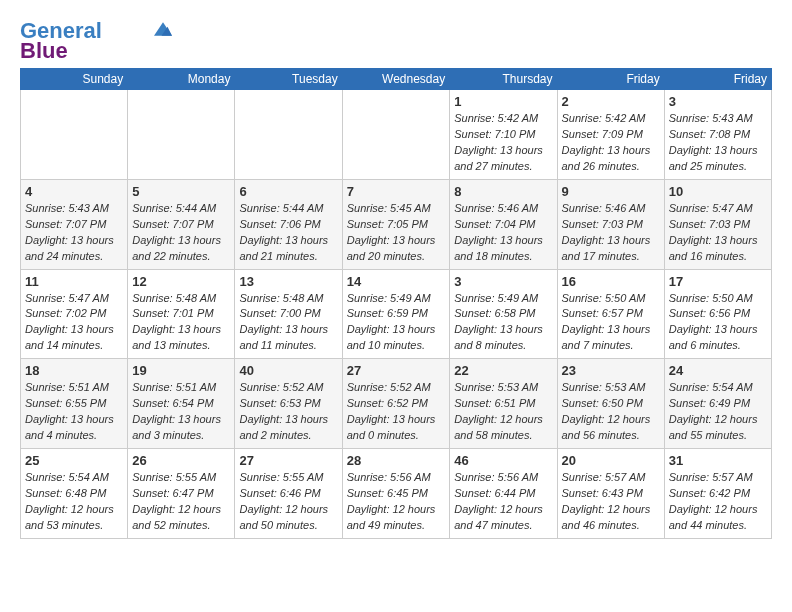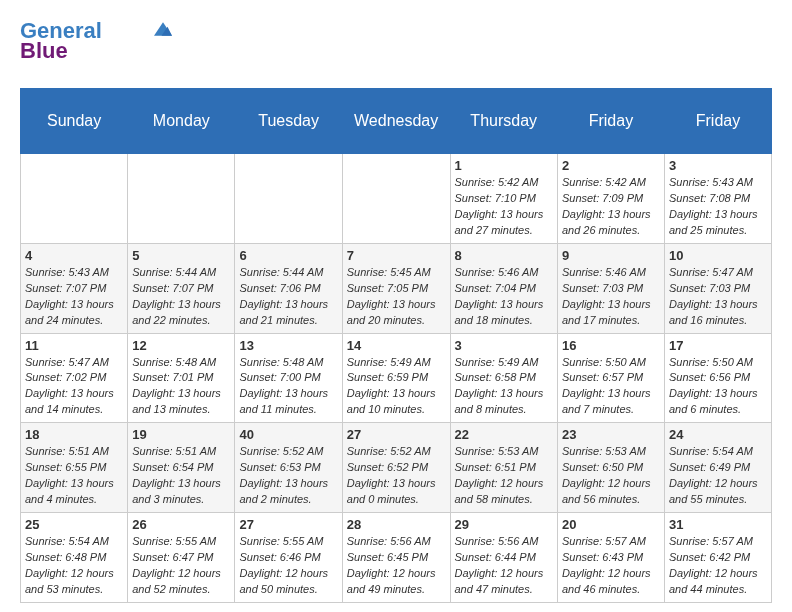--- a/index.html
+++ b/index.html
@@ -7,21 +7,21 @@
       font-family: Arial, sans-serif;
       background: #fff;
       width: 792px;
       min-height: 612px;
       padding: 20px;
     }
     .header {
       display: flex;
       justify-content: space-between;
       align-items: flex-start;
-      margin-bottom: 26px;
+      margin-bottom: 6px;
     }
     .logo {
       display: flex;
       flex-direction: column;
       align-items: flex-start;
     }
     .logo-text {
       font-size: 22px;
       font-weight: bold;
       color: #333;
@@ -48,23 +48,23 @@
       color: #555;
     }
     table {
       width: 100%;
       border-collapse: collapse;
       font-size: 10.5px;
     }
     thead tr th {
       background-color: #2e6eb5;
       color: #fff;
-      padding: 23px 4px;
-      text-align: center;
-      font-size: 16px;
+      padding: 3px 4px;
+      text-align: right;
+      font-size: 12px;
       font-weight: normal;
       border: 1px solid #2e6eb5;
     }
     tbody tr td {
       border: 1px solid #ccc;
       vertical-align: top;
       padding: 4px 4px;
       height: 80px;
       width: 108px;
       color: #333;
@@ -243,21 +243,21 @@
         </td>
         <td>
           <span class="day-number">27</span>
           <div class="day-info">Sunrise: 5:55 AM<br>Sunset: 6:46 PM<br>Daylight: 12 hours<br>and 50 minutes.</div>
         </td>
         <td>
           <span class="day-number">28</span>
           <div class="day-info">Sunrise: 5:56 AM<br>Sunset: 6:45 PM<br>Daylight: 12 hours<br>and 49 minutes.</div>
         </td>
         <td>
-          <span class="day-number">29</span>
+          <span class="day-number">46</span>
           <div class="day-info">Sunrise: 5:56 AM<br>Sunset: 6:44 PM<br>Daylight: 12 hours<br>and 47 minutes.</div>
         </td>
         <td>
           <span class="day-number">20</span>
           <div class="day-info">Sunrise: 5:57 AM<br>Sunset: 6:43 PM<br>Daylight: 12 hours<br>and 46 minutes.</div>
         </td>
         <td>
           <span class="day-number">31</span>
           <div class="day-info">Sunrise: 5:57 AM<br>Sunset: 6:42 PM<br>Daylight: 12 hours<br>and 44 minutes.</div>
         </td>

